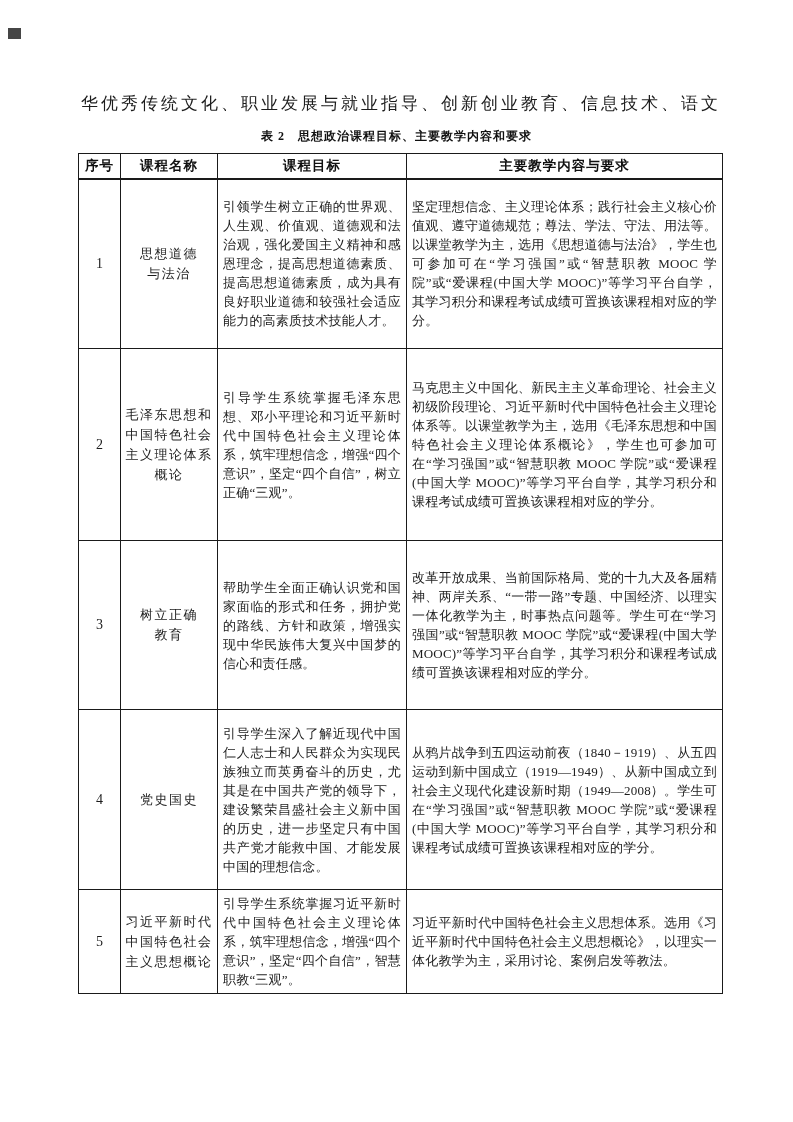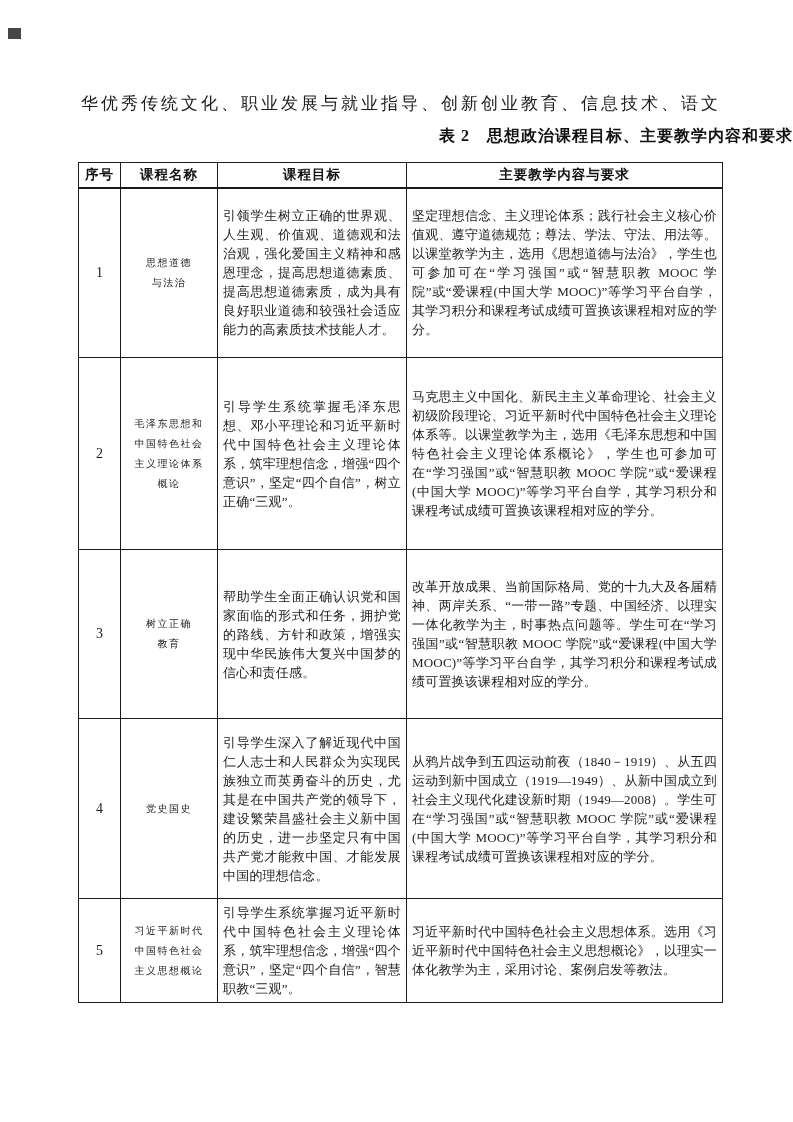--- a/index.html
+++ b/index.html
@@ -31,28 +31,28 @@
     font-size: 17px;
     height: 47px;
     line-height: 47px;
     white-space: nowrap;
     letter-spacing: 1.1px;
   }
   .intro-line.l1 { letter-spacing: 3.0px; }
   .table-title {
     height: 18px;
     line-height: 18px;
-    text-align: right;
+    text-align: center;
     font-weight: bold;
-    font-size: 16px;
+    font-size: 12px;
     letter-spacing: 1px;
     color: #111;
   }
   table.course-table {
-    margin: 17px 0 0 78px;
+    margin: 8px 0 0 78px;
     width: 644px;
     border-collapse: collapse;
     table-layout: fixed;
   }
   table.course-table col.c1 { width: 42px; }
   table.course-table col.c2 { width: 97px; }
   table.course-table col.c3 { width: 189px; }
   table.course-table col.c4 { width: 316px; }
   table.course-table th, table.course-table td {
     border: 1px solid #1a1a1a;
@@ -67,21 +67,21 @@
     letter-spacing: 1px;
     border-bottom-width: 2px;
     color: #111;
   }
   td.cell-no {
     text-align: center;
     font-size: 14px;
   }
   td.cell-name {
     text-align: center;
-    font-size: 10px;
+    font-size: 13px;
     line-height: 20px;
     letter-spacing: 1.5px;
     white-space: pre-line;
   }
   td.cell-obj, td.cell-content {
     font-size: 13px;
     line-height: 19px;
     letter-spacing: 0.2px;
     text-align: justify;
     padding: 4px 5px;

